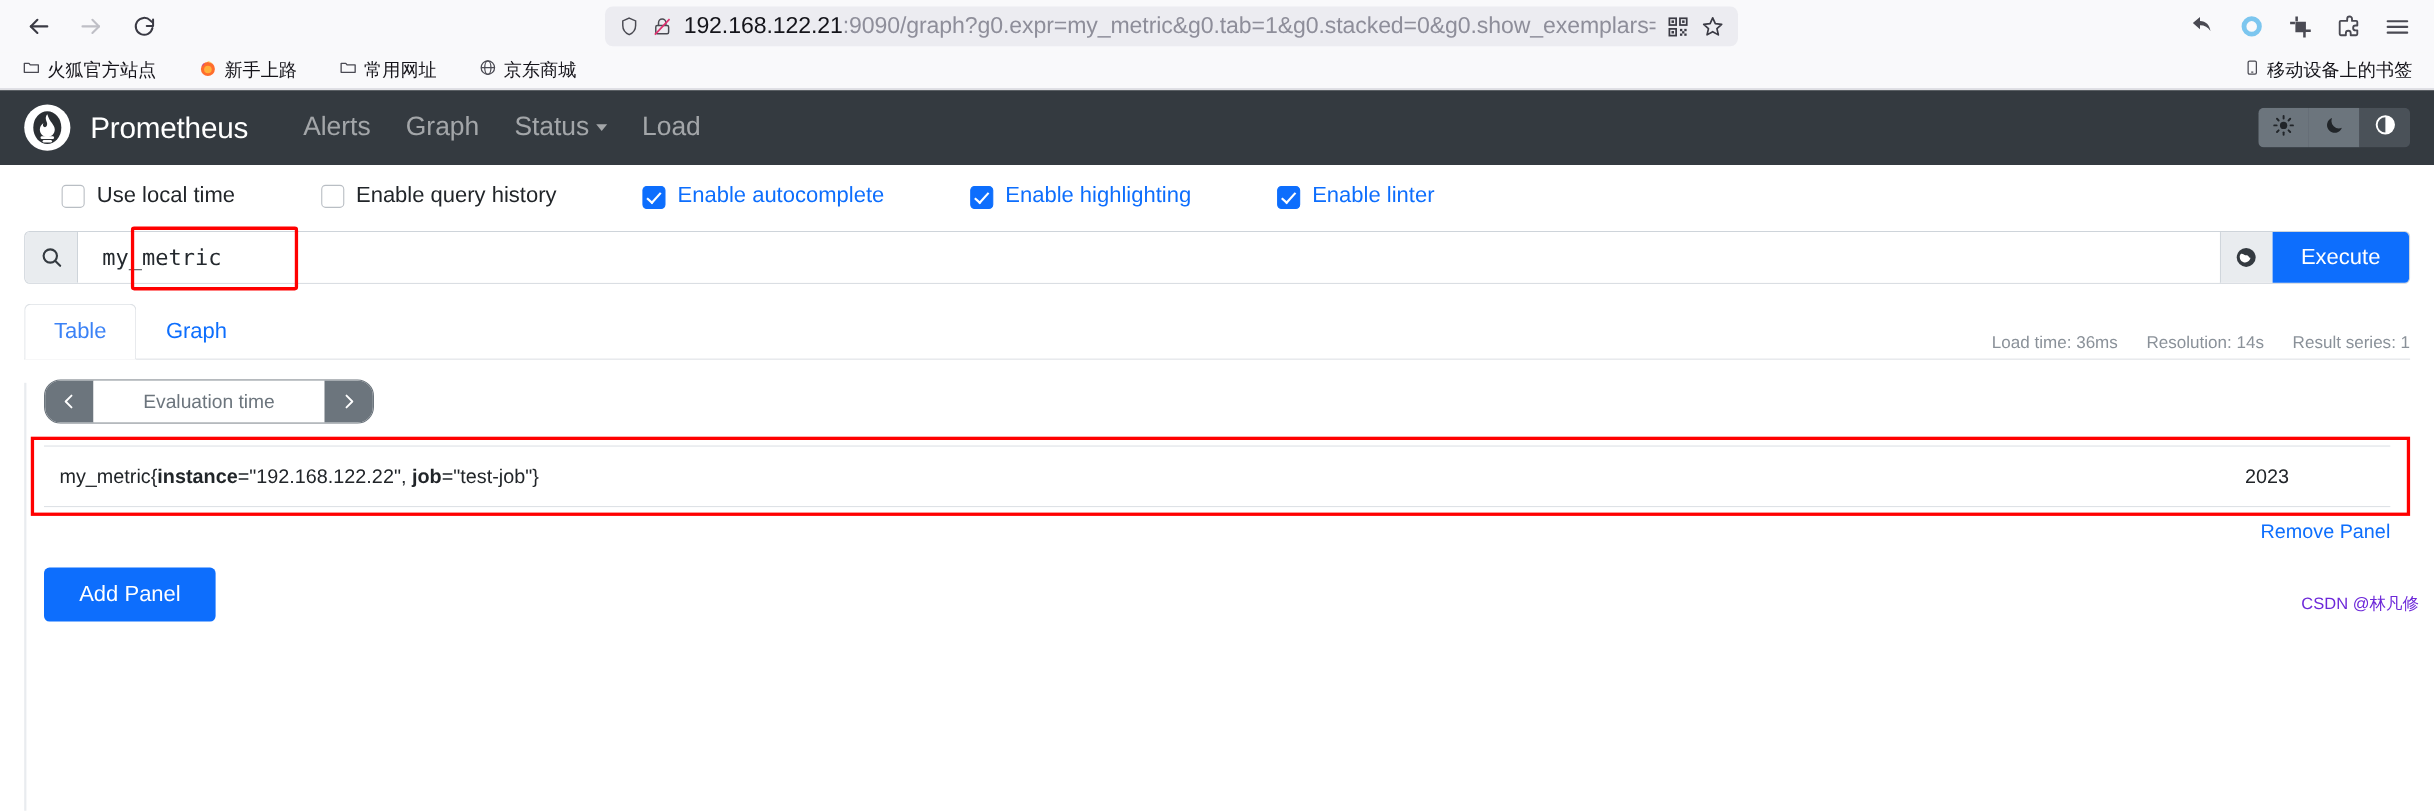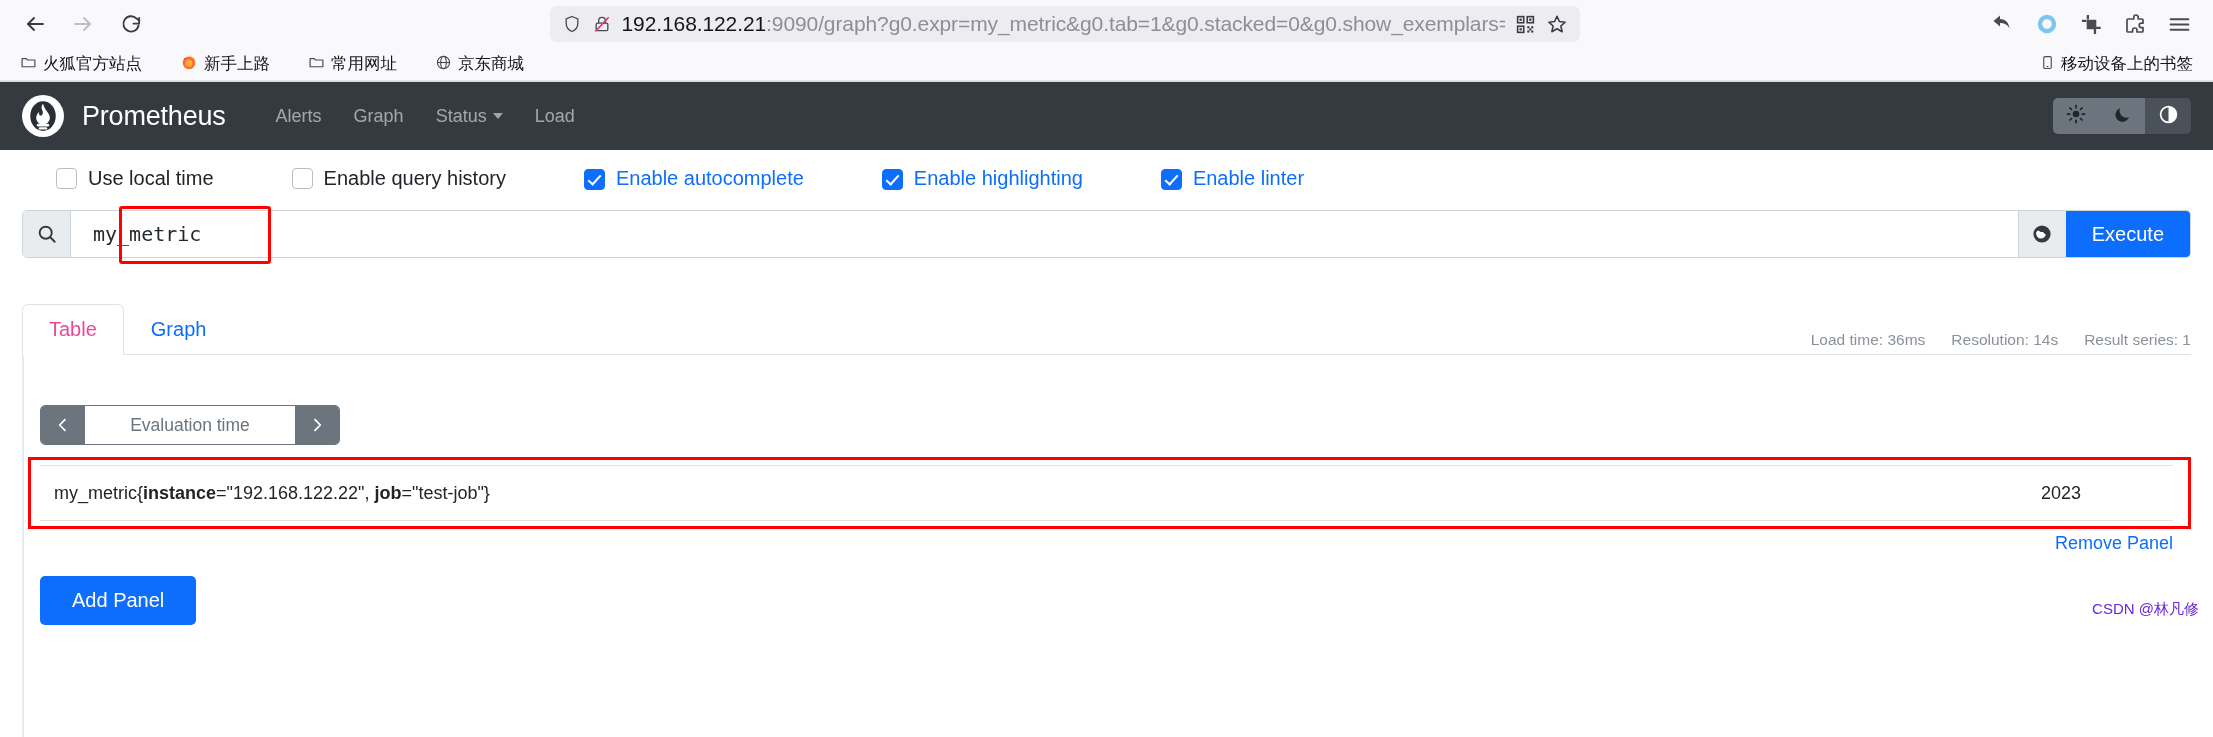--- a/index.html
+++ b/index.html
@@ -113,21 +113,21 @@
     margin-right: 18px;
   }
   .prom-brand {
     color: #fff;
     font-size: 27px;
     letter-spacing: -0.2px;
     margin-right: 34px;
   }
   .prom-link {
     color: rgba(255,255,255,0.55);
-    font-size: 18px;
+    font-size: 24px;
     padding: 0 16px;
     display: flex; align-items: center; gap: 6px;
   }
   .caret-down {
     width: 0; height: 0;
     border-left: 5px solid transparent;
     border-right: 5px solid transparent;
     border-top: 6px solid rgba(255,255,255,0.55);
     display: inline-block;
   }
@@ -255,24 +255,23 @@
     position: relative;
   }
   .tab {
     font-size: 20px;
     padding: 13px 26px;
     border: 1px solid transparent;
     border-radius: 6px 6px 0 0;
     color: #0d6efd;
   }
   .tab.active {
-    color: #ec4899;
+    color: #3b82f6;
     background: #fff;
     border-color: #dee2e6 #dee2e6 #fff;
-    margin-top: 28px;
   }
   .meta-row {
     margin-left: auto;
     display: flex;
     gap: 26px;
     font-size: 15.5px;
     color: #8a9199;
     padding-bottom: 6px;
   }
   .tab-border {
@@ -283,24 +282,23 @@
   .panel {
     padding: 18px 0 0 18px;
     position: relative;
   }
 
   
   .evaltime {
     display: flex;
     width: 300px;
     height: 40px;
-    border-radius: 5px;
+    border-radius: 15px;
     overflow: hidden;
     border: 1px solid #6c757d;
-    margin-top: 32px;
   }
   .eval-arrow {
     width: 44px;
     background: #6c757d;
     color: #fff;
     display: flex; align-items: center; justify-content: center;
     font-size: 19px;
   }
   .eval-label {
     flex: 1;

